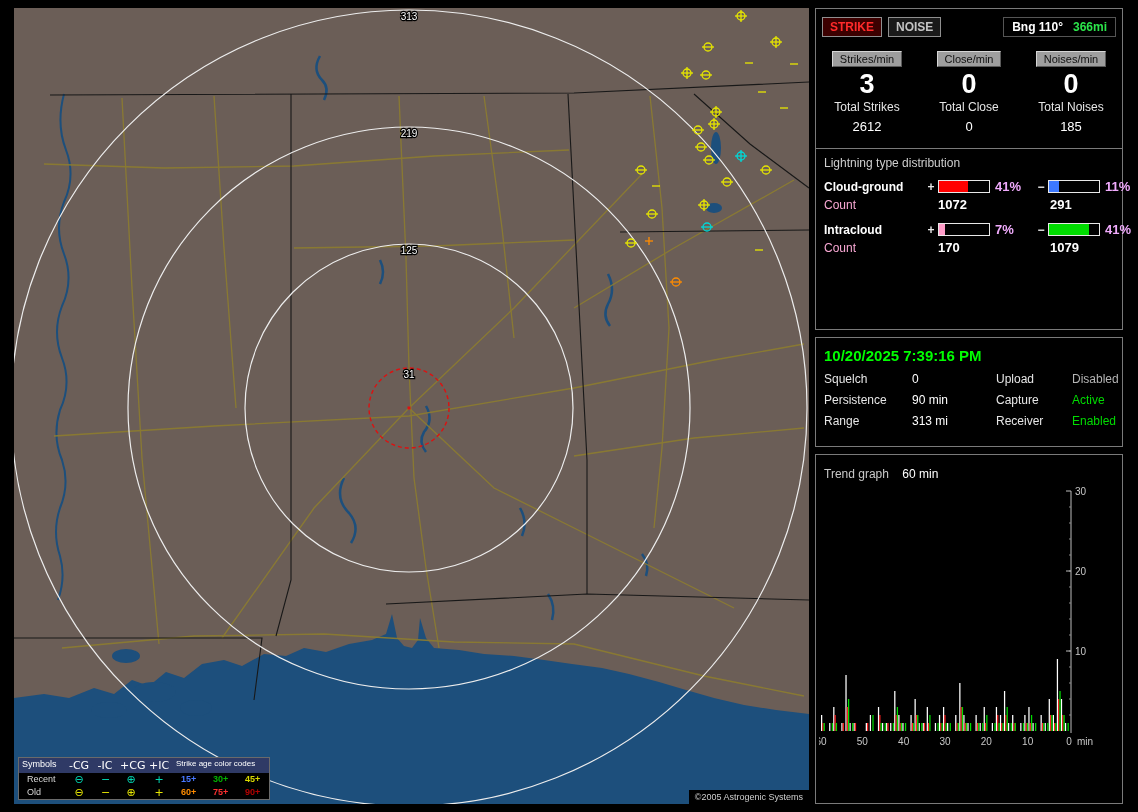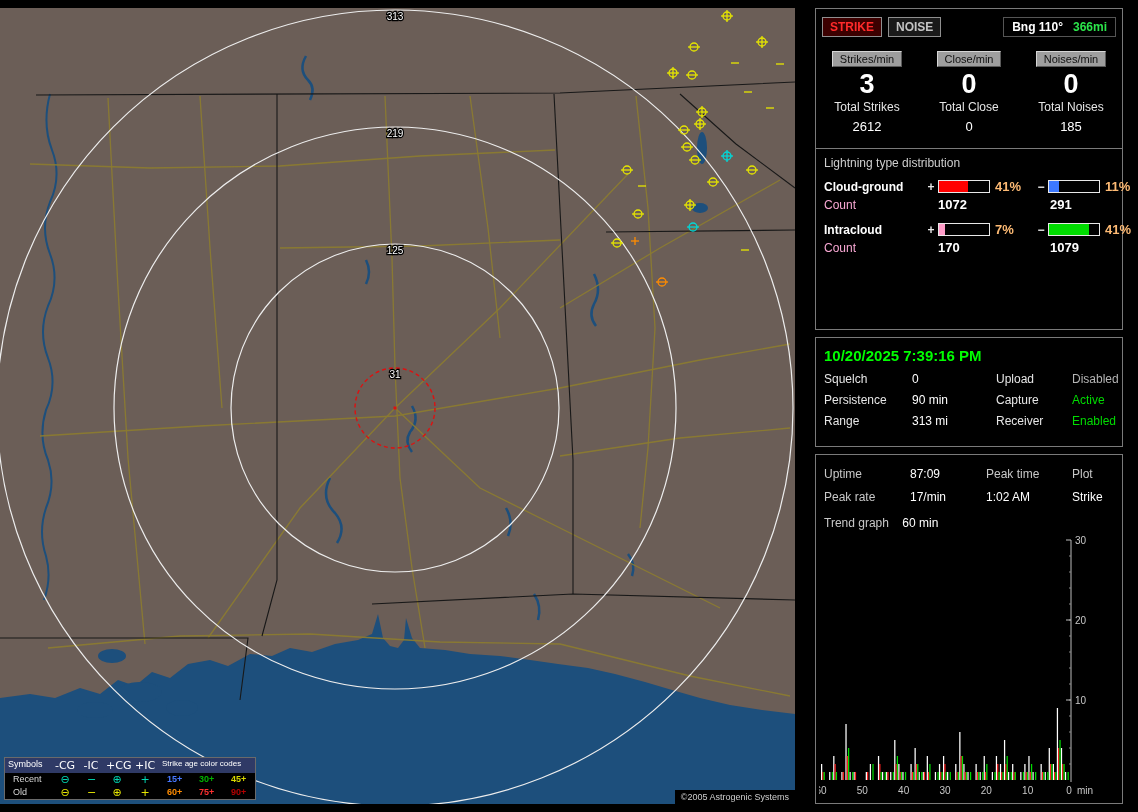--- a/index.html
+++ b/index.html
@@ -1,21 +1,21 @@
 <!DOCTYPE html>
 <html><head>
 <meta charset="utf-8">
 <style>
   html,body{margin:0;padding:0;}
   body{
     width:1138px;height:812px;background:#000;position:relative;overflow:hidden;
     font-family:"Liberation Sans",sans-serif;
   }
   
-  #map{position:absolute;left:0;top:8px;width:795px;height:796px;background:#6b5e57;overflow:hidden;}
+  #map{position:absolute;left:14px;top:8px;width:795px;height:796px;background:#6b5e57;overflow:hidden;}
   #map svg{position:absolute;left:0;top:0;}
   #map-copyright{position:absolute;right:0;bottom:0;background:#000;color:#cfcfcf;font-size:9px;padding:2px 6px;}
   
   #map-legend{position:absolute;left:4px;bottom:4px;background:#000;border:1px solid #6a6a6a;
     display:grid;grid-template-columns:46px 28px 24px 28px 28px 32px 32px 32px;font-size:9px;color:#d8d8d8;}
   #map-legend .hd{background:#2f3a66;color:#fff;padding:1px 3px;white-space:nowrap;}
   #map-legend .cell{padding:0 8px;line-height:13px;white-space:nowrap;}
   #map-legend .glyph{font-family:"DejaVu Sans",sans-serif;font-size:11px;text-align:center;}
   
   #panel{position:absolute;left:815px;top:8px;width:308px;height:796px;display:flex;flex-direction:column;gap:7px;}
@@ -35,21 +35,21 @@
   .rate-val{font-size:27px;font-weight:bold;color:#fff;margin-top:2px;}
   .totals{display:grid;grid-template-columns:1fr 1fr 1fr;text-align:center;margin-top:0;}
   .total-label{font-size:12px;color:#e6e6e6;}
   .total-val{font-size:13px;color:#fff;margin-top:5px;}
   .dist-title{border-top:1px solid #7a7a7a;margin-top:14px;padding:7px 8px 9px;font-size:12px;color:#cfcfcf;}
   .dist-grid{display:grid;grid-template-columns:100px 14px 52px 44px 14px 52px 30px;align-items:center;padding:0 8px;}
   .dist-name{font-size:12px;font-weight:bold;color:#fff;}
   .sign{color:#e8e8e8;font-size:12px;font-weight:bold;text-align:center;}
   .bar{width:50px;height:11px;border:1px solid #e8e8e8;background:#000;}
   .bar-fill{height:100%;width:0;}
-  .pct{font-size:13px;font-weight:bold;color:#fdba74;padding-left:5px;}
+  .pct{font-size:13px;font-weight:bold;color:#f0abfc;padding-left:5px;}
   .count-grid{display:grid;grid-template-columns:100px 112px 100px;align-items:center;padding:3px 8px 10px;}
   .count-label{font-size:12px;color:#f9a8d4;}
   .count-val{font-size:13px;font-weight:bold;color:#fff;padding-left:14px;}
   .datetime{color:#00ff00;font-weight:bold;font-size:15px;padding:9px 8px 8px;}
   .status-grid{display:grid;grid-template-columns:88px 84px 76px auto;padding:0 8px;row-gap:7px;font-size:12px;}
   .sl{color:#e6e6e6}.sv{color:#fff}
   .info-grid{display:grid;grid-template-columns:86px 76px 86px auto;padding:12px 8px 0;row-gap:9px;font-size:12px;}
   .il{color:#c8c8c8}.iv{color:#fff}
   .trend-row{padding:12px 8px 0;font-size:12px;}
   .trend-row .il{margin-right:10px;}
@@ -355,31 +355,20 @@
       <span class="sv" style="color: rgb(0, 220, 0);">Active</span>
 
       <span class="sl">Range</span>
       <span class="sv">313 mi</span>
       <span class="sl">Receiver</span>
       <span class="sv" style="color: rgb(0, 220, 0);">Enabled</span>
     </div>
   </div>
 
   <div id="sec-bot" class="section">
-    <div class="info-grid">
-      <span class="il">Uptime</span>
-      <span class="iv">87:09</span>
-      <span class="il">Peak time</span>
-      <span class="il">Plot</span>
-
-      <span class="il">Peak rate</span>
-      <span class="iv">17/min</span>
-      <span class="iv">1:02 AM</span>
-      <span class="iv">Strike</span>
-    </div>
     <div class="trend-row">
       <span class="il">Trend graph</span>
       <span class="iv">60 min</span>
     </div>
     <svg id="trend-chart" width="307" height="266">
         <line x1="252" y1="4" x2="252" y2="246" stroke="#bdbdbd" stroke-width="1"></line>
         <line x1="250" x2="252" y1="228" y2="228" stroke="#8a8a8a" stroke-width="1"></line>
         <line x1="250" x2="252" y1="212" y2="212" stroke="#8a8a8a" stroke-width="1"></line>
         <line x1="250" x2="252" y1="196" y2="196" stroke="#8a8a8a" stroke-width="1"></line>
         <line x1="250" x2="252" y1="180" y2="180" stroke="#8a8a8a" stroke-width="1"></line>

